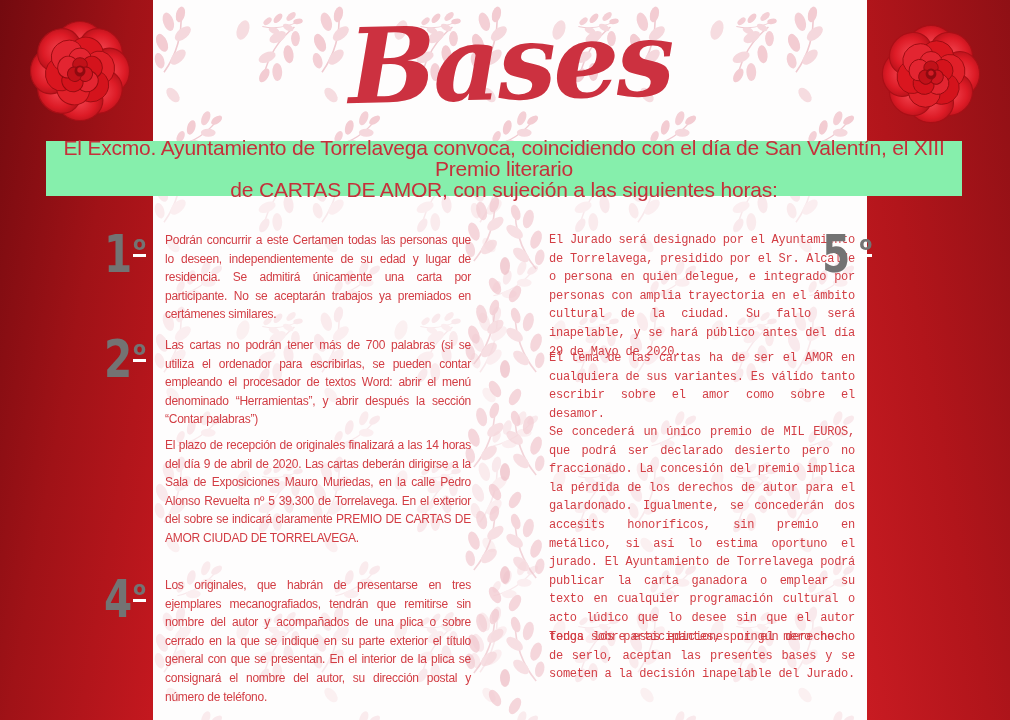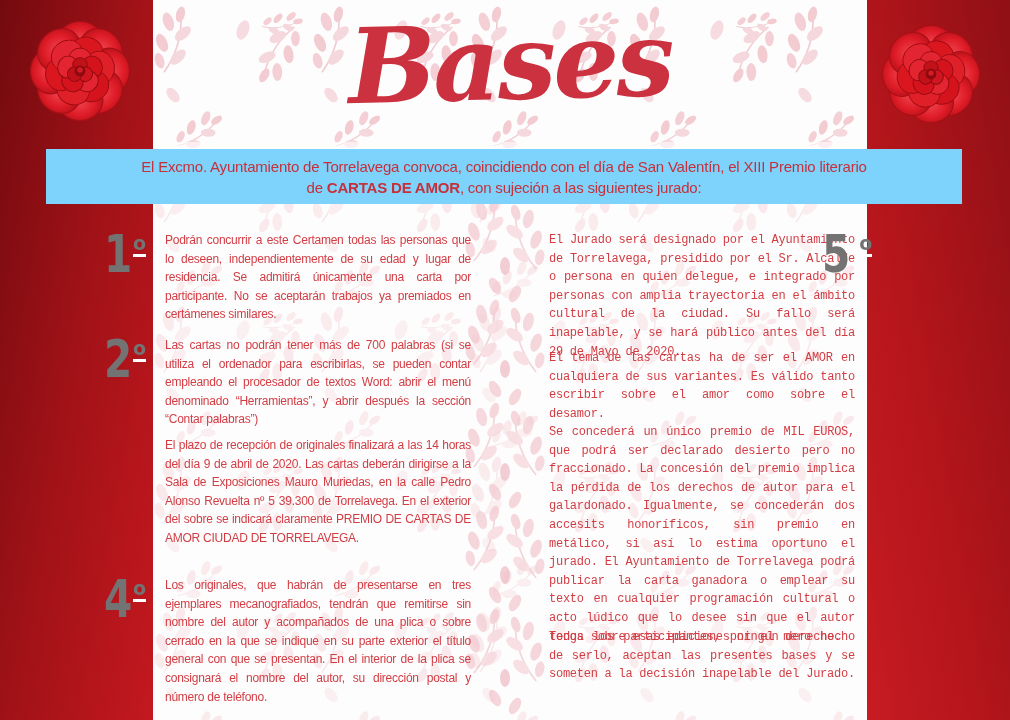--- a/index.html
+++ b/index.html
@@ -25,25 +25,25 @@
     position:absolute; left:153px; top:2px; width:714px; z-index:2;
     text-align:center; margin:0;
     font-family:"DejaVu Serif","Liberation Serif",serif;
     font-style:italic; font-weight:bold; font-size:104px; line-height:1.18;
     color:#cc3140; letter-spacing:-3px;
     transform:rotate(-1.5deg);
   }
   
   .banner{
     position:absolute; left:46px; top:141px; width:916px; height:55px; z-index:3;
-    background:#7dd3fc; display:flex; flex-direction:column; justify-content:center;
-    text-align:center; color:#c5303a; font-size:15px; letter-spacing:-0.2px;
-    line-height:21px; font-weight:500;margin-top:8px;
+    background:#86efac; display:flex; flex-direction:column; justify-content:center;
+    text-align:center; color:#c5303a; font-size:21px; letter-spacing:-0.2px;
+    line-height:21px; font-weight:500;
   }
-  .banner b{font-weight:bold;}
+  .banner b{font-weight:normal;}
   
   .clause{
     position:absolute; z-index:2; width:306px;
     color:#d23d44; font-size:12px; letter-spacing:-0.25px;
     line-height:18.6px; text-align:justify;
   }
   .cl-left{left:165px;}
   .cl-right{left:549px;font-family:Liberation Mono, monospace;}
   
   .numd{
@@ -156,21 +156,21 @@
       <use href="#rose"></use>
     </svg>
   <svg class="rose rose-right" width="114" height="108">
       <use href="#rose"></use>
     </svg>
 
   <h1 class="title">Bases</h1>
 
   <div class="banner">
     <div><span>El Excmo. Ayuntamiento de Torrelavega convoca, coincidiendo con el día de San Valentín, el XIII Premio literario</span></div>
-    <div><span>de </span><b>CARTAS DE AMOR</b><span>, con sujeción a las siguientes jurado:</span></div>
+    <div><span>de </span><b>CARTAS DE AMOR</b><span>, con sujeción a las siguientes horas:</span></div>
   </div>
 
   <div class="clause cl-left" style="top:231px">Podrán concurrir a este Certamen todas las personas que lo deseen, independientemente de su edad y lugar de residencia. Se admitirá únicamente una carta por participante. No se aceptarán trabajos ya premiados en certámenes similares.</div>
   <div class="clause cl-left" style="top:336px">Las cartas no podrán tener más de 700 palabras (si se utiliza el ordenador para escribirlas, se pueden contar empleando el procesador de textos Word: abrir el menú denominado “Herramientas”, y abrir después la sección “Contar palabras”)</div>
   <div class="clause cl-left" style="top:436px">El plazo de recepción de originales finalizará a las 14 horas del día 9 de abril de 2020. Las cartas deberán dirigirse a la Sala de Exposiciones Mauro Muriedas, en la calle Pedro Alonso Revuelta nº 5 39.300 de Torrelavega. En el exterior del sobre se indicará claramente PREMIO DE CARTAS DE AMOR CIUDAD DE TORRELAVEGA.</div>
   <div class="clause cl-left" style="top:576px">Los originales, que habrán de presentarse en tres ejemplares mecanografiados, tendrán que remitirse sin nombre del autor y acompañados de una plica o sobre cerrado en la que se indique en su parte exterior el título general con que se presentan. En el interior de la plica se consignará el nombre del autor, su dirección postal y número de teléfono.</div>
 
   <div class="clause cl-right" style="top:231px">El Jurado será designado por el Ayuntamiento de Torrelavega, presidido por el Sr. Alcalde o persona en quien delegue, e integrado por personas con amplia trayectoria en el ámbito cultural de la ciudad. Su fallo será inapelable, y se hará público antes del día 29 de Mayo de 2020.</div>
   <div class="clause cl-right" style="top:349px">El tema de las cartas ha de ser el AMOR en cualquiera de sus variantes. Es válido tanto escribir sobre el amor como sobre el desamor.</div>
   <div class="clause cl-right" style="top:423px">Se concederá un único premio de MIL EUROS, que podrá ser declarado desierto pero no fraccionado. La concesión del premio implica la pérdida de los derechos de autor para el galardonado. Igualmente, se concederán dos accesits honoríficos, sin premio en metálico, si así lo estima oportuno el jurado. El Ayuntamiento de Torrelavega podrá publicar la carta ganadora o emplear su texto en cualquier programación cultural o acto lúdico que lo desee sin que el autor tenga sobre esas ediciones ningún derecho.</div>

